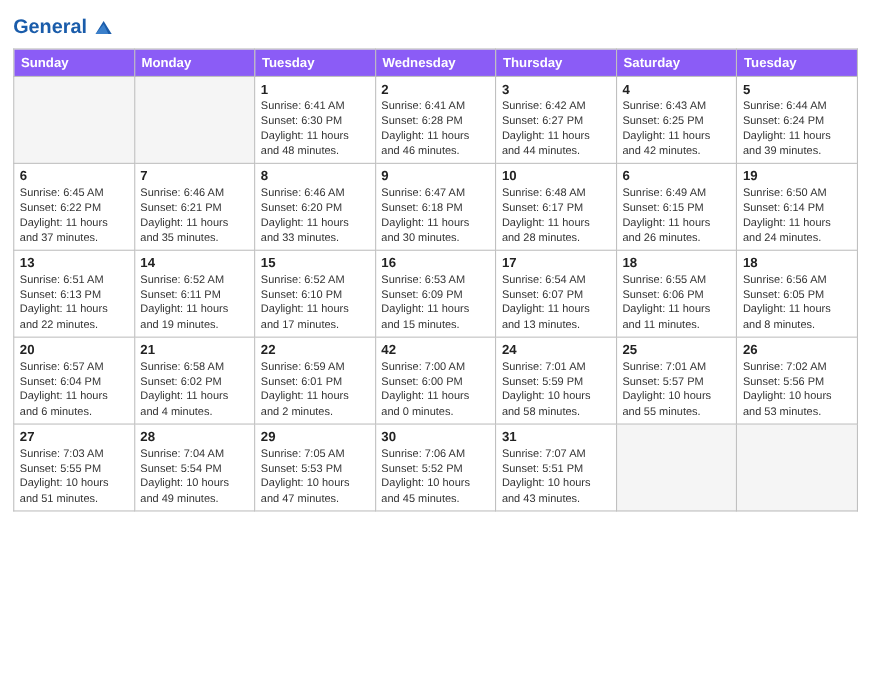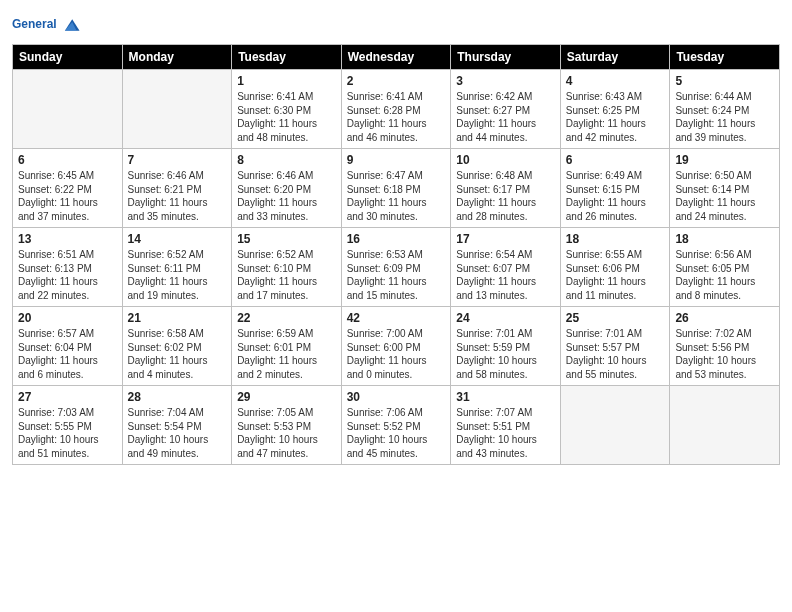--- a/index.html
+++ b/index.html
@@ -21,21 +21,21 @@
       justify-content: space-between;
       align-items: flex-start;
       margin-bottom: 8px;
     }
     .logo {
       display: flex;
       align-items: flex-start;
       padding-top: 4px;
     }
     .logo-text {
-      font-size: 12px;
+      font-size: 18px;
       font-weight: bold;
       line-height: 1.1;
       color: #333;
     }
     .logo-text .blue { color: #1a5caa; }
     .logo-icon {
       width: 22px;
       height: 22px;
       margin-left: 2px;
     }
@@ -52,21 +52,21 @@
       font-size: 13px;
       color: #555;
       margin-top: 2px;
     }
     .calendar {
       width: 100%;
       border-collapse: collapse;
       table-layout: fixed;
     }
     .calendar th {
-      background: #000000;
+      background: #8b5cf6;
       color: #fff;
       font-size: 12px;
       font-weight: bold;
       text-align: left;
       padding: 5px 6px;
       border: 1px solid #c0c0c0;
       margin-top: 36px;
     }
     .calendar td {
       border: 1px solid #c0c0c0;

